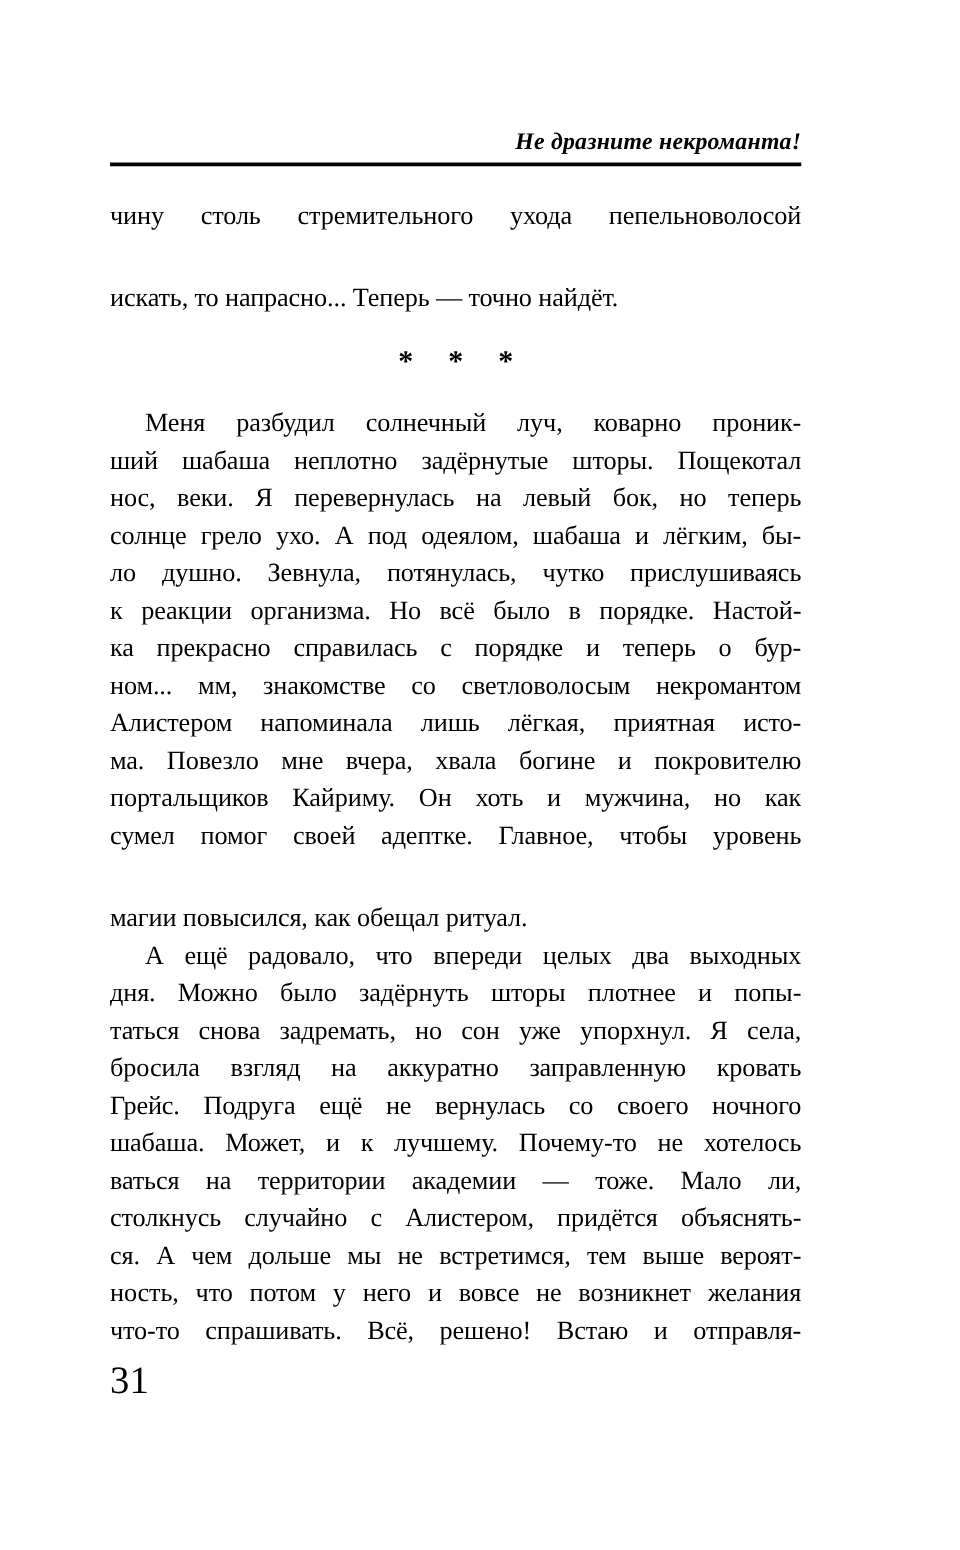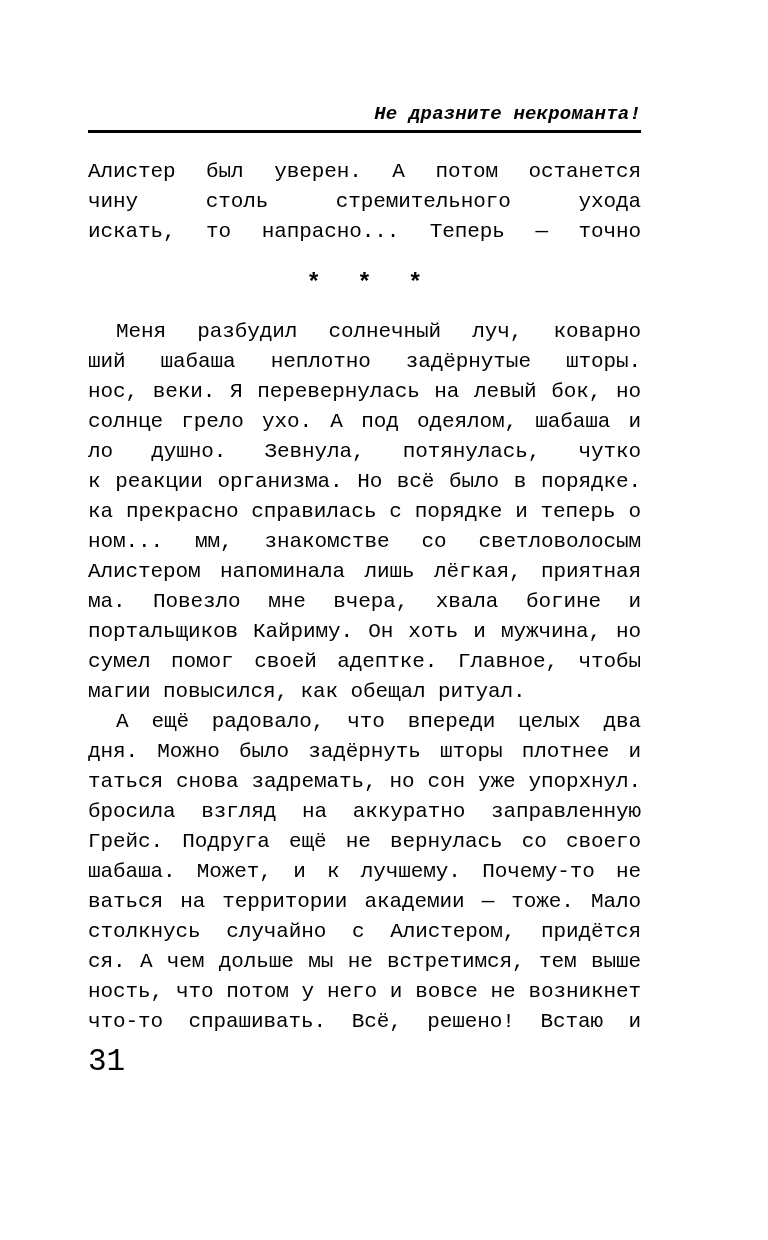--- a/index.html
+++ b/index.html
@@ -3,21 +3,21 @@
 <meta charset="utf-8">
 <style>
   * { margin: 0; padding: 0; box-sizing: border-box; }
   html, body { background: #ffffff; }
   .page {
     position: relative;
     width: 768px;
     height: 1240px;
     background: #ffffff;
     color: #000000;
-    font-family: Liberation Mono, monospace;
+    font-family: Liberation Serif, serif;
     overflow: hidden;
   }
   .column {
     position: absolute;
     left: 88px;
     top: 0;
     width: 553px;
   }
   .running-header {
     margin-top: 103px;
@@ -41,21 +41,21 @@
   }
   .para { width: 100%; }
   .line {
     height: 30px;
     overflow: hidden;
     text-align: justify;
     text-align-last: justify;
     letter-spacing: -0.1px;
   }
   .line.first-indent { padding-left: 28px; }
-  .line.last { text-align-last: left; }
+  .line.last { text-align-last: left; margin-top: 36px; }
   .separator {
     height: 70px;
     display: flex;
     align-items: center;
     justify-content: center;
     padding-top: 4px;
   }
   .asterisks {
     font-size: 24px;
     font-weight: bold;
@@ -72,21 +72,20 @@
 </style>
 </head>
 <body>
 
 <div class="page">
   <div class="column">
     <div class="running-header">Не дразните некроманта!</div>
     <div class="rule"></div>
     <div class="body-text">
         <div class="para">
-          <div class="line">Алистер был уверен. А потом останется выяснить при-</div>
           <div class="line">чину столь стремительного ухода пепельноволосой</div>
           <div class="line last">искать, то напрасно... Теперь — точно найдёт.</div>
         </div>
         <div class="separator">
           <span class="asterisks">* * *</span>
         </div>
         <div class="para">
           <div class="line first-indent">Меня разбудил солнечный луч, коварно проник-</div>
           <div class="line">ший шабаша неплотно задёрнутые шторы. Пощекотал</div>
           <div class="line">нос, веки. Я перевернулась на левый бок, но теперь</div>

